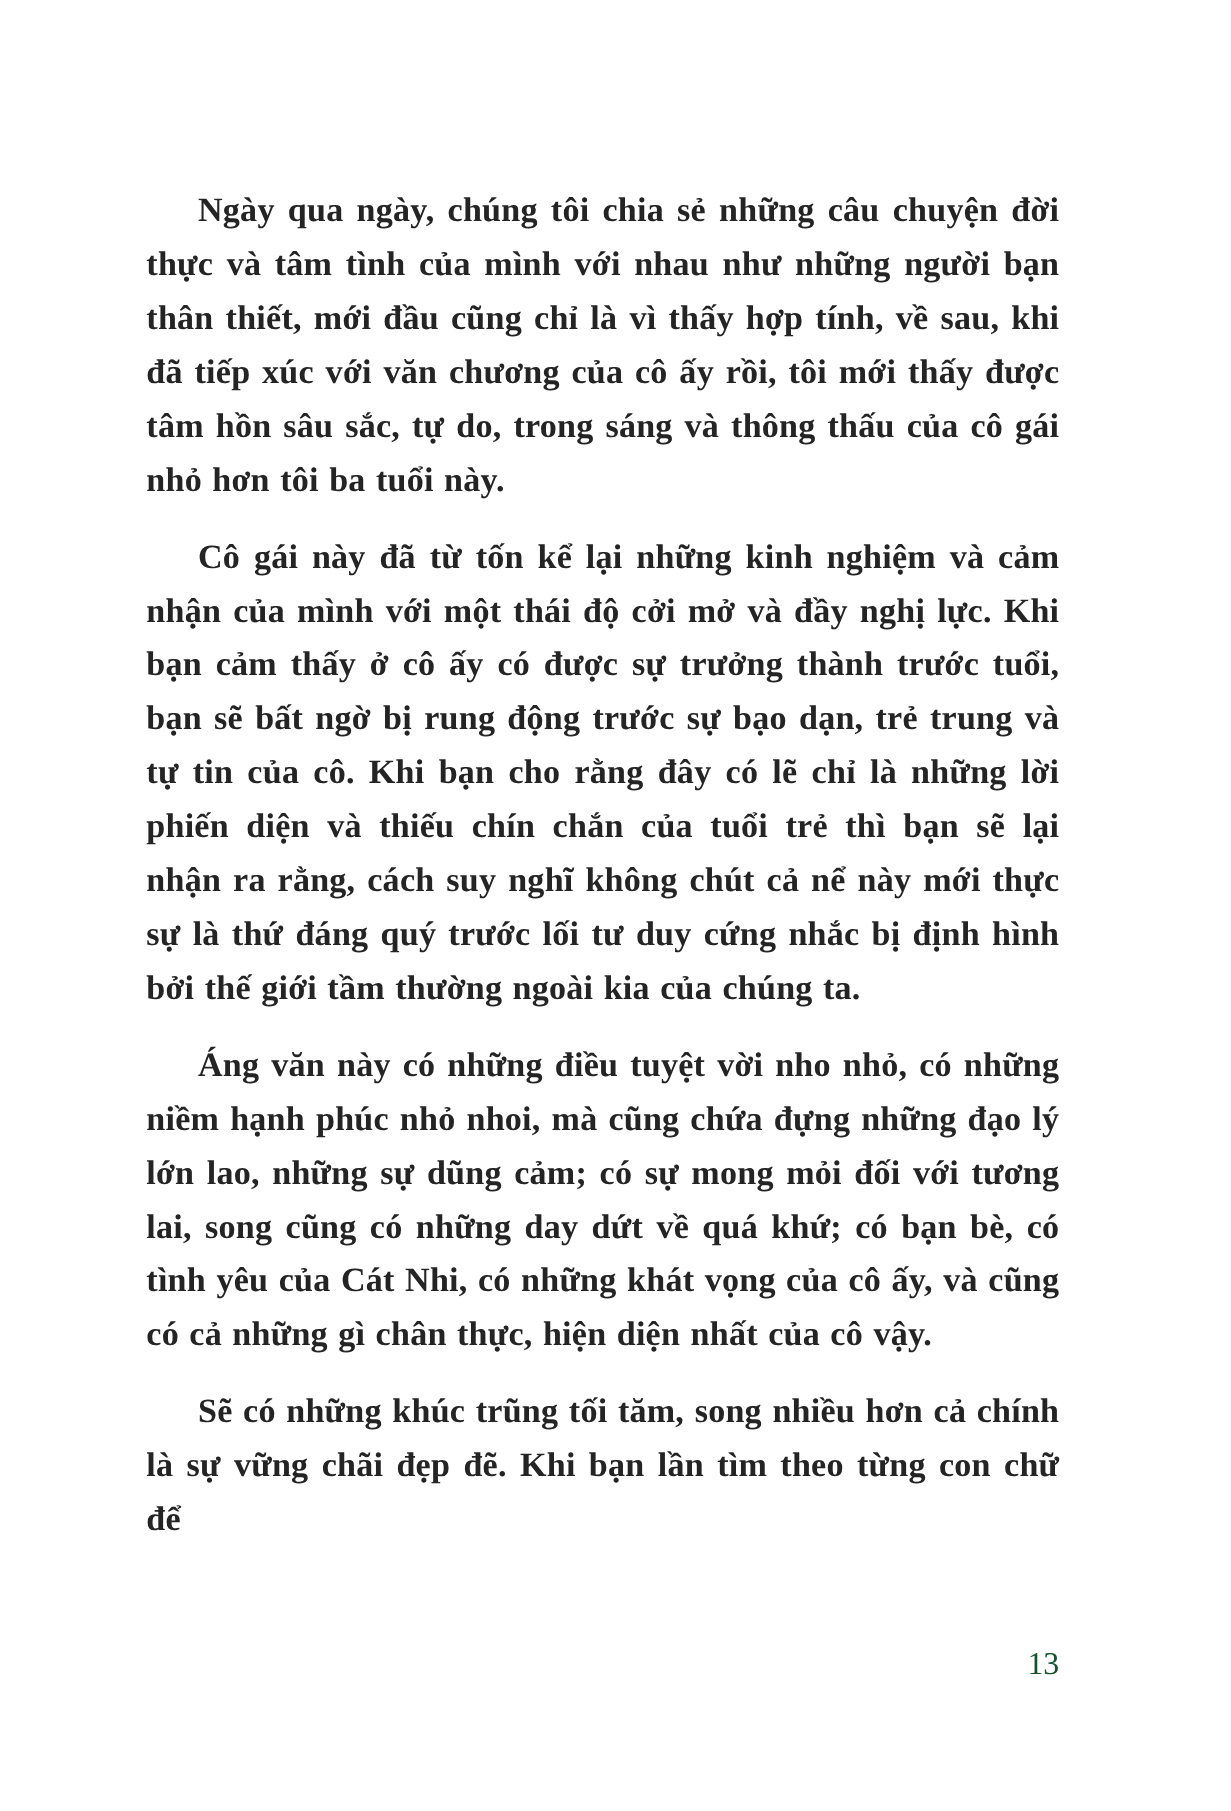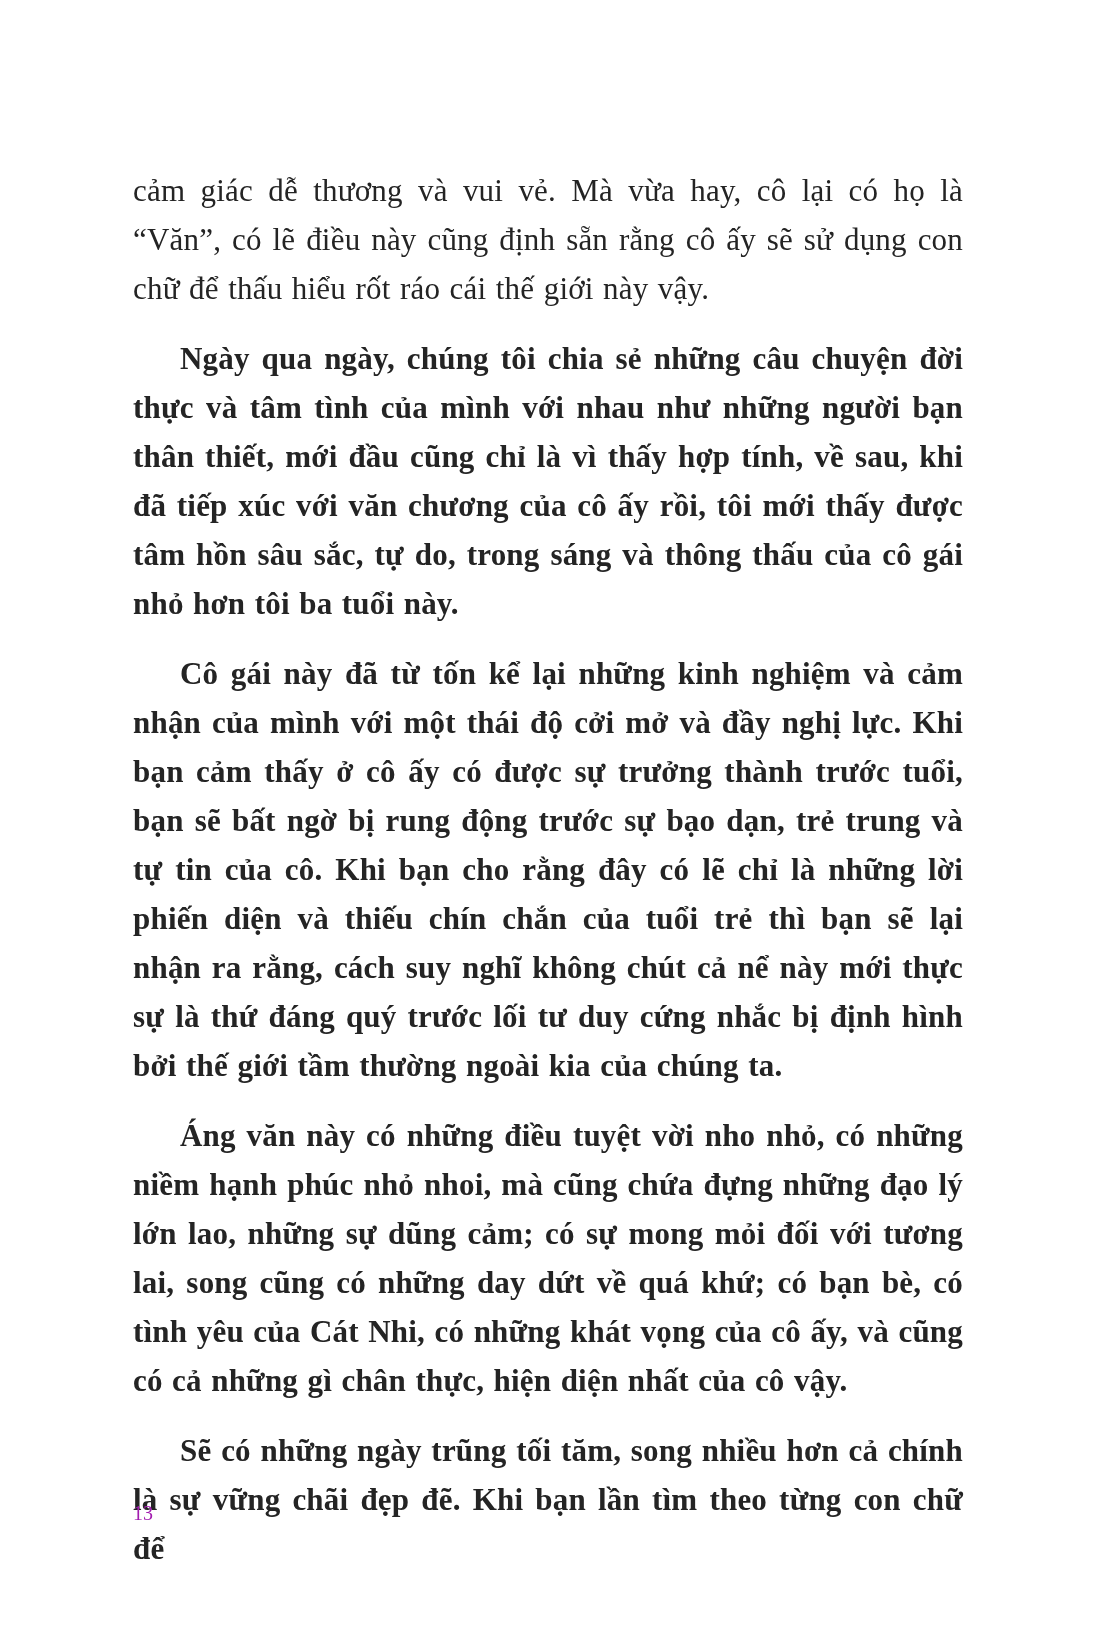--- a/index.html
+++ b/index.html
@@ -33,31 +33,30 @@
   }
   p.para.indent {
     text-indent: 47px;
     font-weight: bold;
   }
   .page-number {
     position: absolute;
     left: 133px;
     width: 830px;
     top: 1496px;
-    text-align: left;
-    font-size: 20px;
+    text-align: right;
+    font-size: 29px;
     line-height: 34px;
-    color: #a21caf;
+    color: #14532d;
   }
 </style>
 </head>
 <body>
 
 <div class="page">
   <div class="text-column" id="paragraphs">
-      <p class="para">cảm giác dễ thương và vui vẻ. Mà vừa hay, cô lại có họ là “Văn”, có lẽ điều này cũng định sẵn rằng cô ấy sẽ sử dụng con chữ để thấu hiểu rốt ráo cái thế giới này vậy.</p>
       <p class="para indent">Ngày qua ngày, chúng tôi chia sẻ những câu chuyện đời thực và tâm tình của mình với nhau như những người bạn thân thiết, mới đầu cũng chỉ là vì thấy hợp tính, về sau, khi đã tiếp xúc với văn chương của cô ấy rồi, tôi mới thấy được tâm hồn sâu sắc, tự do, trong sáng và thông thấu của cô gái nhỏ hơn tôi ba tuổi này.</p>
       <p class="para indent">Cô gái này đã từ tốn kể lại những kinh nghiệm và cảm nhận của mình với một thái độ cởi mở và đầy nghị lực. Khi bạn cảm thấy ở cô ấy có được sự trưởng thành trước tuổi, bạn sẽ bất ngờ bị rung động trước sự bạo dạn, trẻ trung và tự tin của cô. Khi bạn cho rằng đây có lẽ chỉ là những lời phiến diện và thiếu chín chắn của tuổi trẻ thì bạn sẽ lại nhận ra rằng, cách suy nghĩ không chút cả nể này mới thực sự là thứ đáng quý trước lối tư duy cứng nhắc bị định hình bởi thế giới tầm thường ngoài kia của chúng ta.</p>
       <p class="para indent">Áng văn này có những điều tuyệt vời nho nhỏ, có những niềm hạnh phúc nhỏ nhoi, mà cũng chứa đựng những đạo lý lớn lao, những sự dũng cảm; có sự mong mỏi đối với tương lai, song cũng có những day dứt về quá khứ; có bạn bè, có tình yêu của Cát Nhi, có những khát vọng của cô ấy, và cũng có cả những gì chân thực, hiện diện nhất của cô vậy.</p>
-      <p class="para indent">Sẽ có những ngày trũng tối tăm, song nhiều hơn cả chính là sự vững chãi đẹp đẽ. Khi bạn lần tìm theo từng con chữ để</p>
+      <p class="para indent">Sẽ có những khúc trũng tối tăm, song nhiều hơn cả chính là sự vững chãi đẹp đẽ. Khi bạn lần tìm theo từng con chữ để</p>
     </div>
   <div class="page-number">13</div>
 </div>
 
 </body></html>

